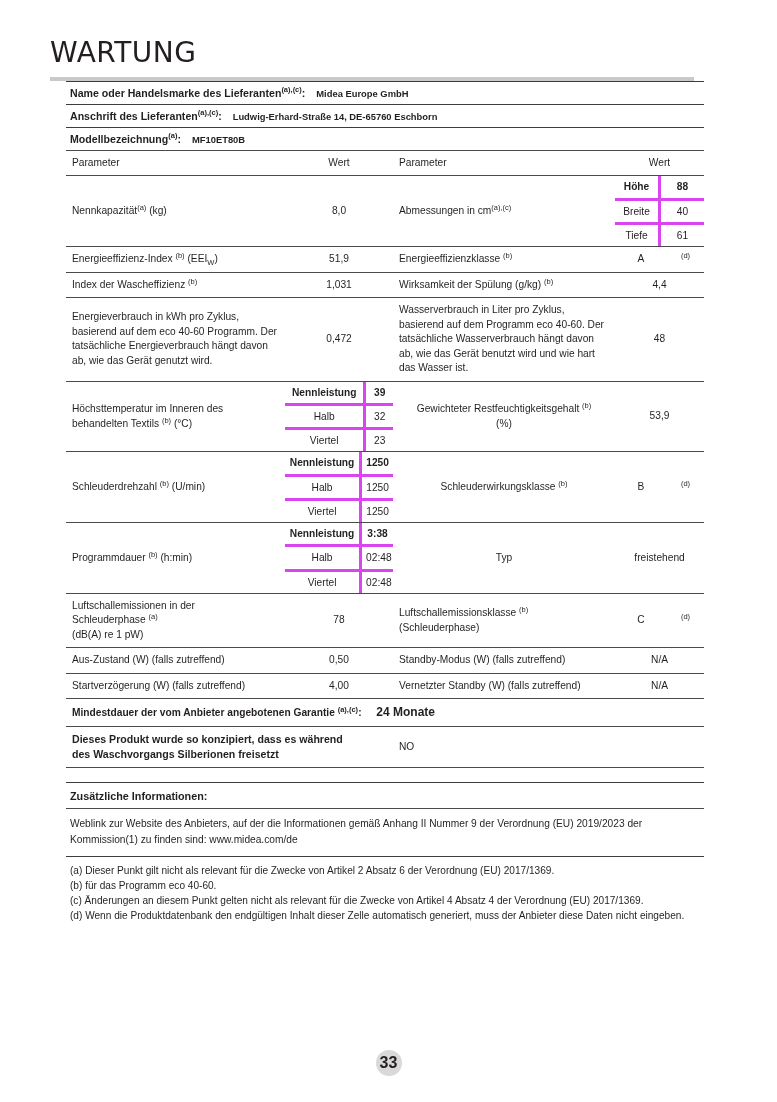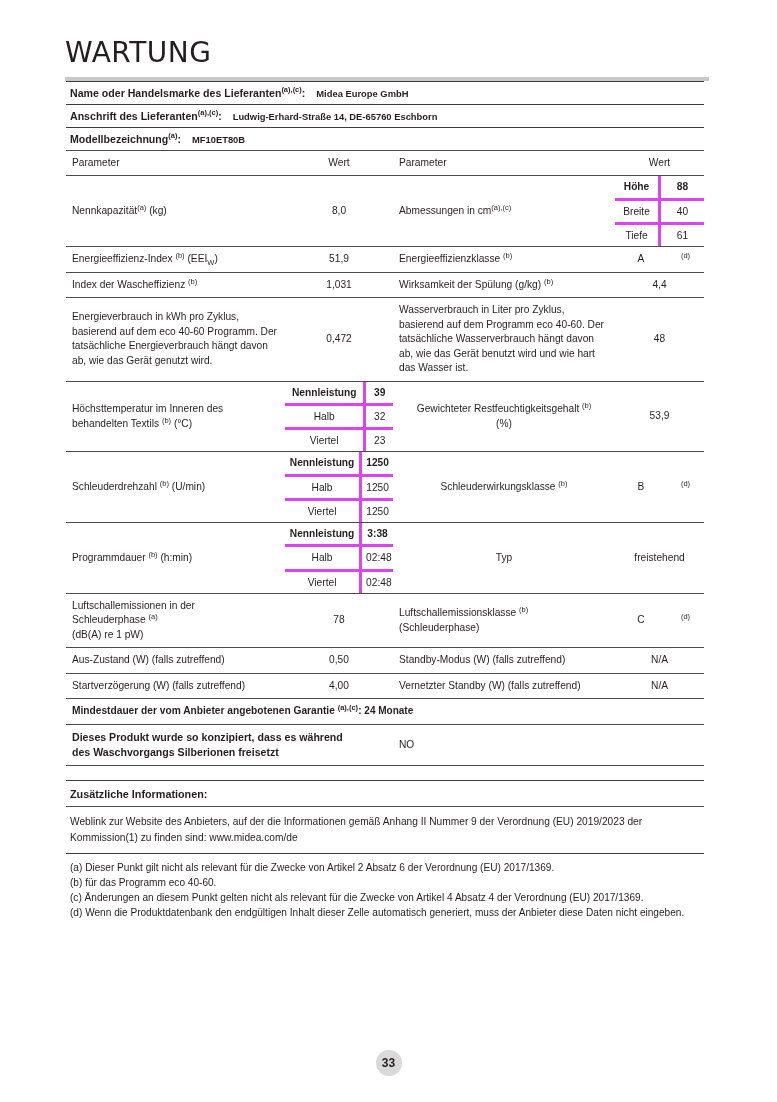--- a/index.html
+++ b/index.html
@@ -10,21 +10,21 @@
   body {
     width: 777px; height: 1102px;
     font-family: "Liberation Sans", sans-serif;
     color: #231f20;
     position: relative;
     overflow: hidden;
   }
   .page { position: relative; width: 777px; height: 1102px; padding: 0; }
 
   
-  .title-wrap { padding: 36px 60px 0 65px; border-radius: 27px; }
+  .title-wrap { padding: 36px 60px 0 50px; border-radius: 27px; }
   h1.page-title {
     font-size: 28px;
     font-weight: 400;
     letter-spacing: 0.5px;
     margin: 0 0 8px 0;
     color: #231f20;
     font-family: "DejaVu Sans", sans-serif;
   }
   .title-rule {
     height: 4px;
@@ -94,21 +94,21 @@
     line-height: 1.3;
   }
   table.sub-tbl tr:first-child td { border-top: none; font-weight: bold; }
   table.sub-tbl tr:last-child td { border-bottom: none; }
   table.sub-tbl td:first-child { border-left: none; }
   table.sub-tbl td:last-child { border-right: none; }
   .sub-host { padding: 0 !important; }
 
   
   .bold-row td { font-weight: bold; font-size: 10.6px; }
-  .bold-row td .v { font-weight: bold; font-size: 10px; }
+  .bold-row td .v { font-weight: bold; font-size: 12px; margin-left: 12px; }
 
   
   .extra-head {
     width: 638px;
     font-size: 10.8px;
     font-weight: bold;
     padding: 7px 4px 6px 4px;
     border-top: 1.5px solid #3c3c3c;
   }
   .extra-body {
@@ -139,21 +139,21 @@
     left: 0; right: 0;
     bottom: 26px;
     display: flex;
     justify-content: center;
   }
   .page-num .circle {
     width: 26px; height: 26px;
     border-radius: 50%;
     background: #d9d9d9;
     display: flex; align-items: center; justify-content: center;
-    font-size: 12px; font-weight: bold; color: #231f20;
+    font-size: 16px; font-weight: bold; color: #231f20;
   }
 </style>
 </head>
 <body>
 
 <div class="page">
 
   <div class="title-wrap">
     <h1 class="page-title">WARTUNG</h1>
     <div class="title-rule"></div>

